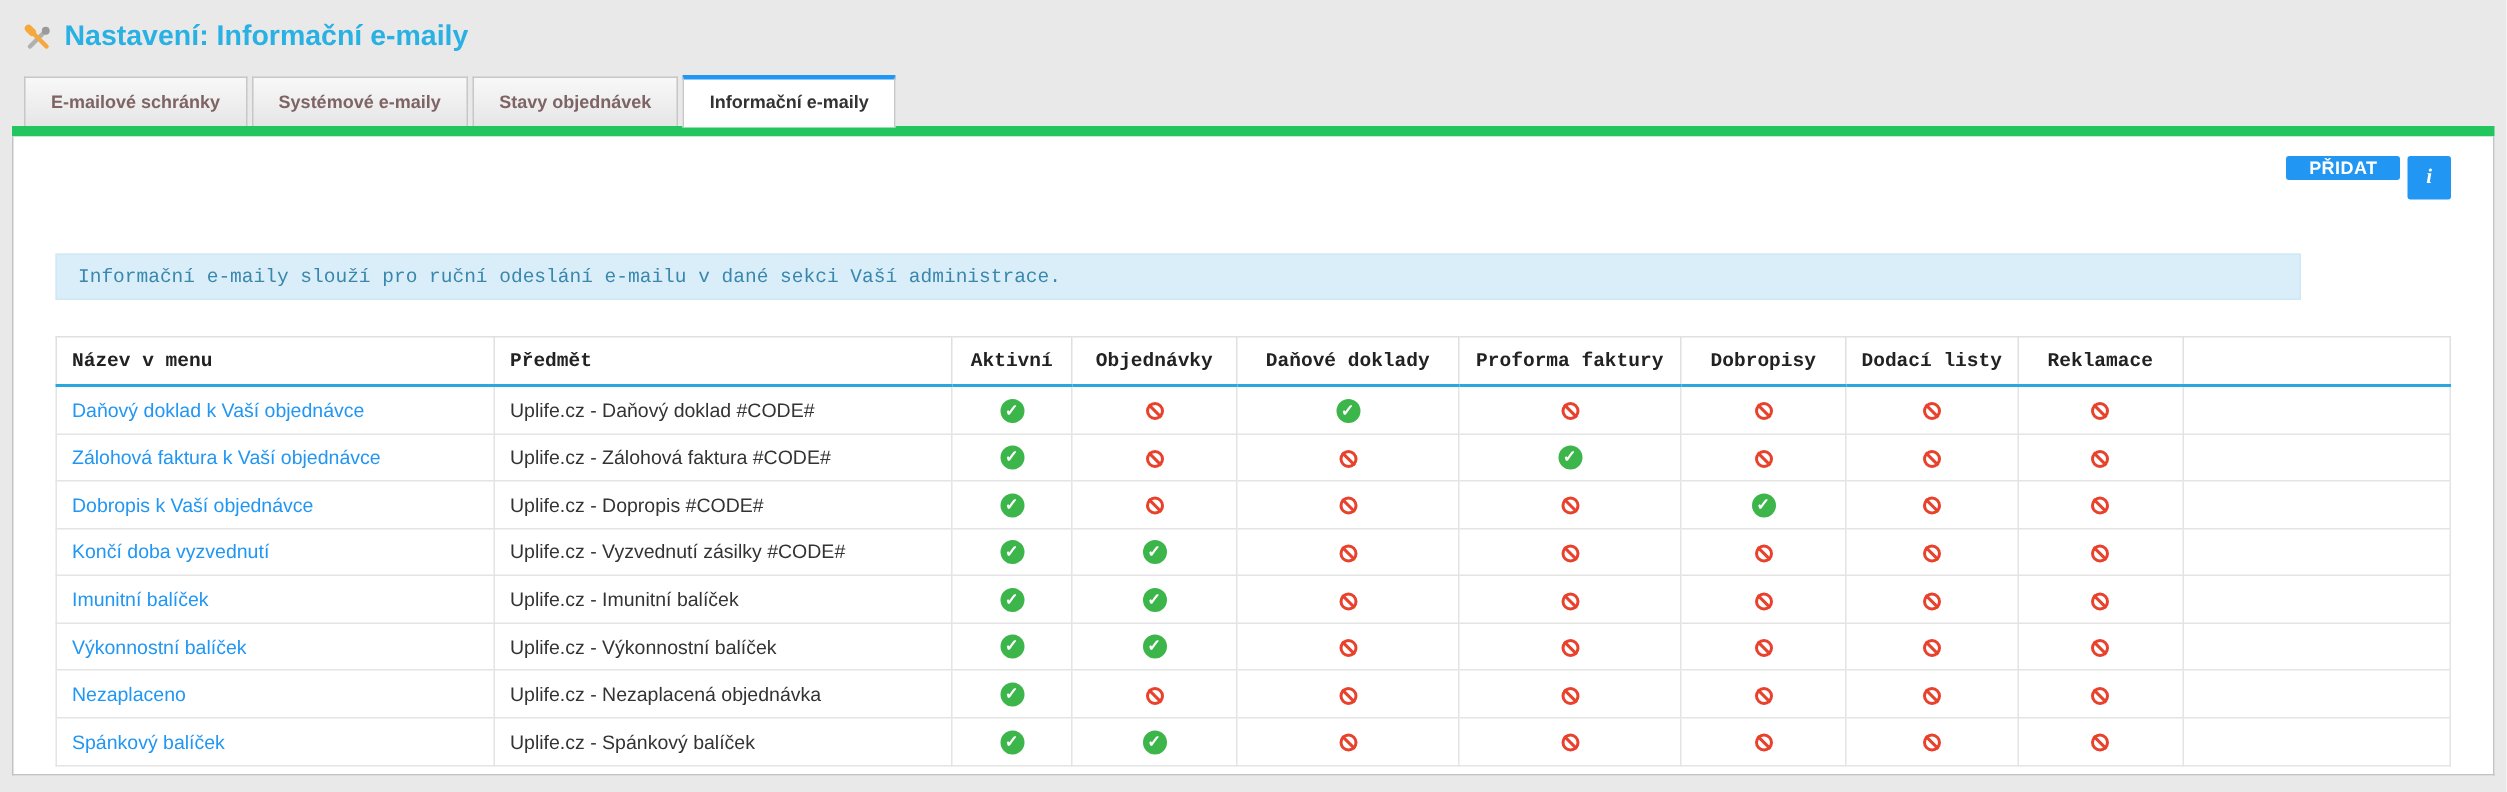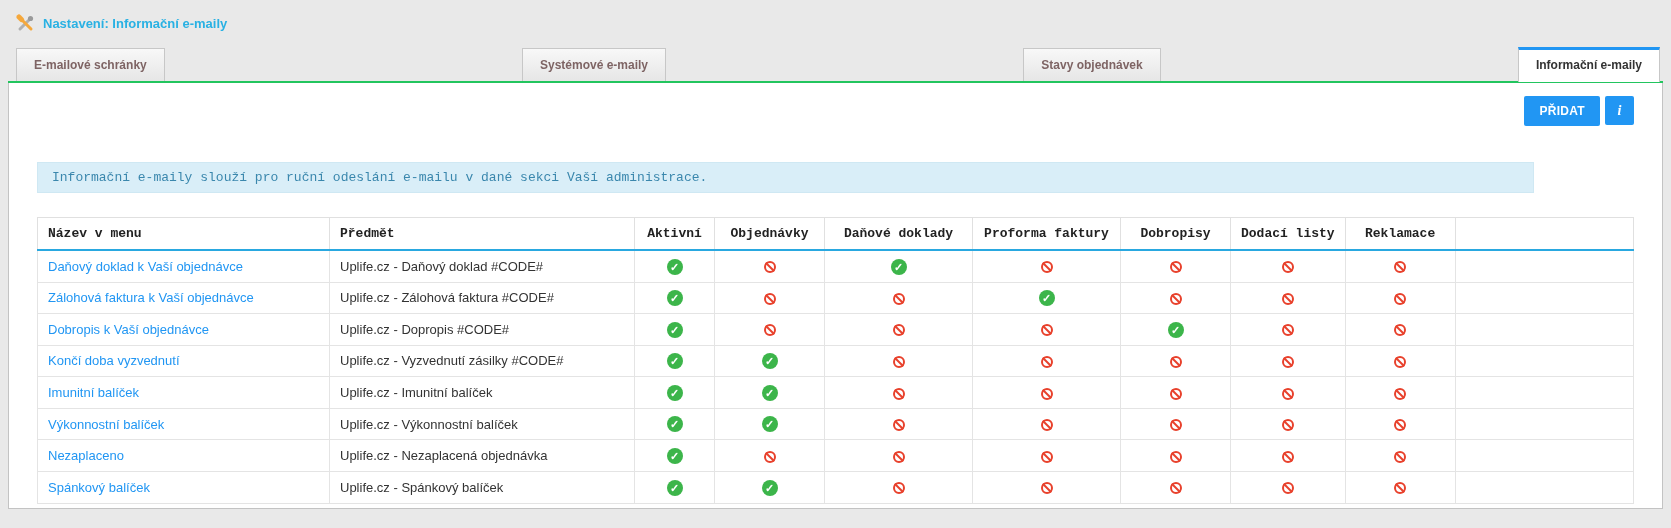--- a/index.html
+++ b/index.html
@@ -11,32 +11,31 @@
     overflow:hidden;
   }
   .page { width:1671px; height:528px; position:relative; }
 
   
   .page-header {
     padding:14px 16px 6px 16px;
     display:flex; align-items:center; gap:8px;
   }
   .page-title {
-    color:#29b1e3; font-size:13px; font-weight:bold;
+    color:#29b1e3; font-size:19px; font-weight:bold;
   }
   .tools-icon { display:inline-flex; }
 
   
   .content { margin:0 8px; }
   .tabs {
     display:flex; align-items:flex-end;
     padding-left:8px;
-    border-bottom:2px solid #22c55e;
+    border-bottom:7px solid #22c55e;
     margin-top:8px;
-    justify-content:space-between;
   }
   .tab {
     padding:9px 17px;
     font-size:12px; font-weight:bold;
     color:#7e6464;
     background:linear-gradient(#f8f8f8,#e6e6e6);
     border:1px solid #c7c7c7;
     border-bottom:none;
     margin-right:3px;
     cursor:pointer;
@@ -59,21 +58,21 @@
     height:426px;
     overflow:hidden;
   }
   .toolbar {
     display:flex; justify-content:flex-end; gap:5px;
     padding:13px 28px 0 28px;
   }
   .btn-add {
     background:#2196f3; color:#fff;
     font-size:12px; font-weight:bold;
-    border:none; padding:0 15px; height:30px;
+    border:none; padding:0 15px; height:16px;
     border-radius:2px; cursor:pointer; letter-spacing:.3px;
     font-family:"Liberation Sans", sans-serif;
   }
   .btn-info {
     background:#2196f3; color:#fff;
     width:29px; height:29px;
     font-size:14px; font-weight:bold; font-style:italic;
     border:none; border-radius:2px; cursor:pointer;
     font-family:"Liberation Serif", serif;
   }

